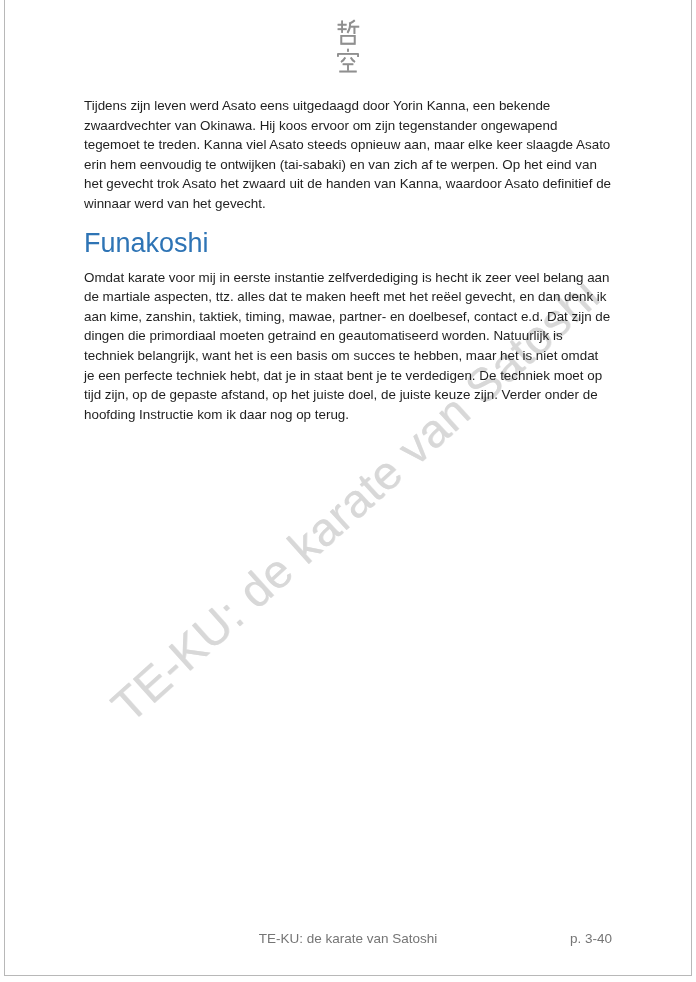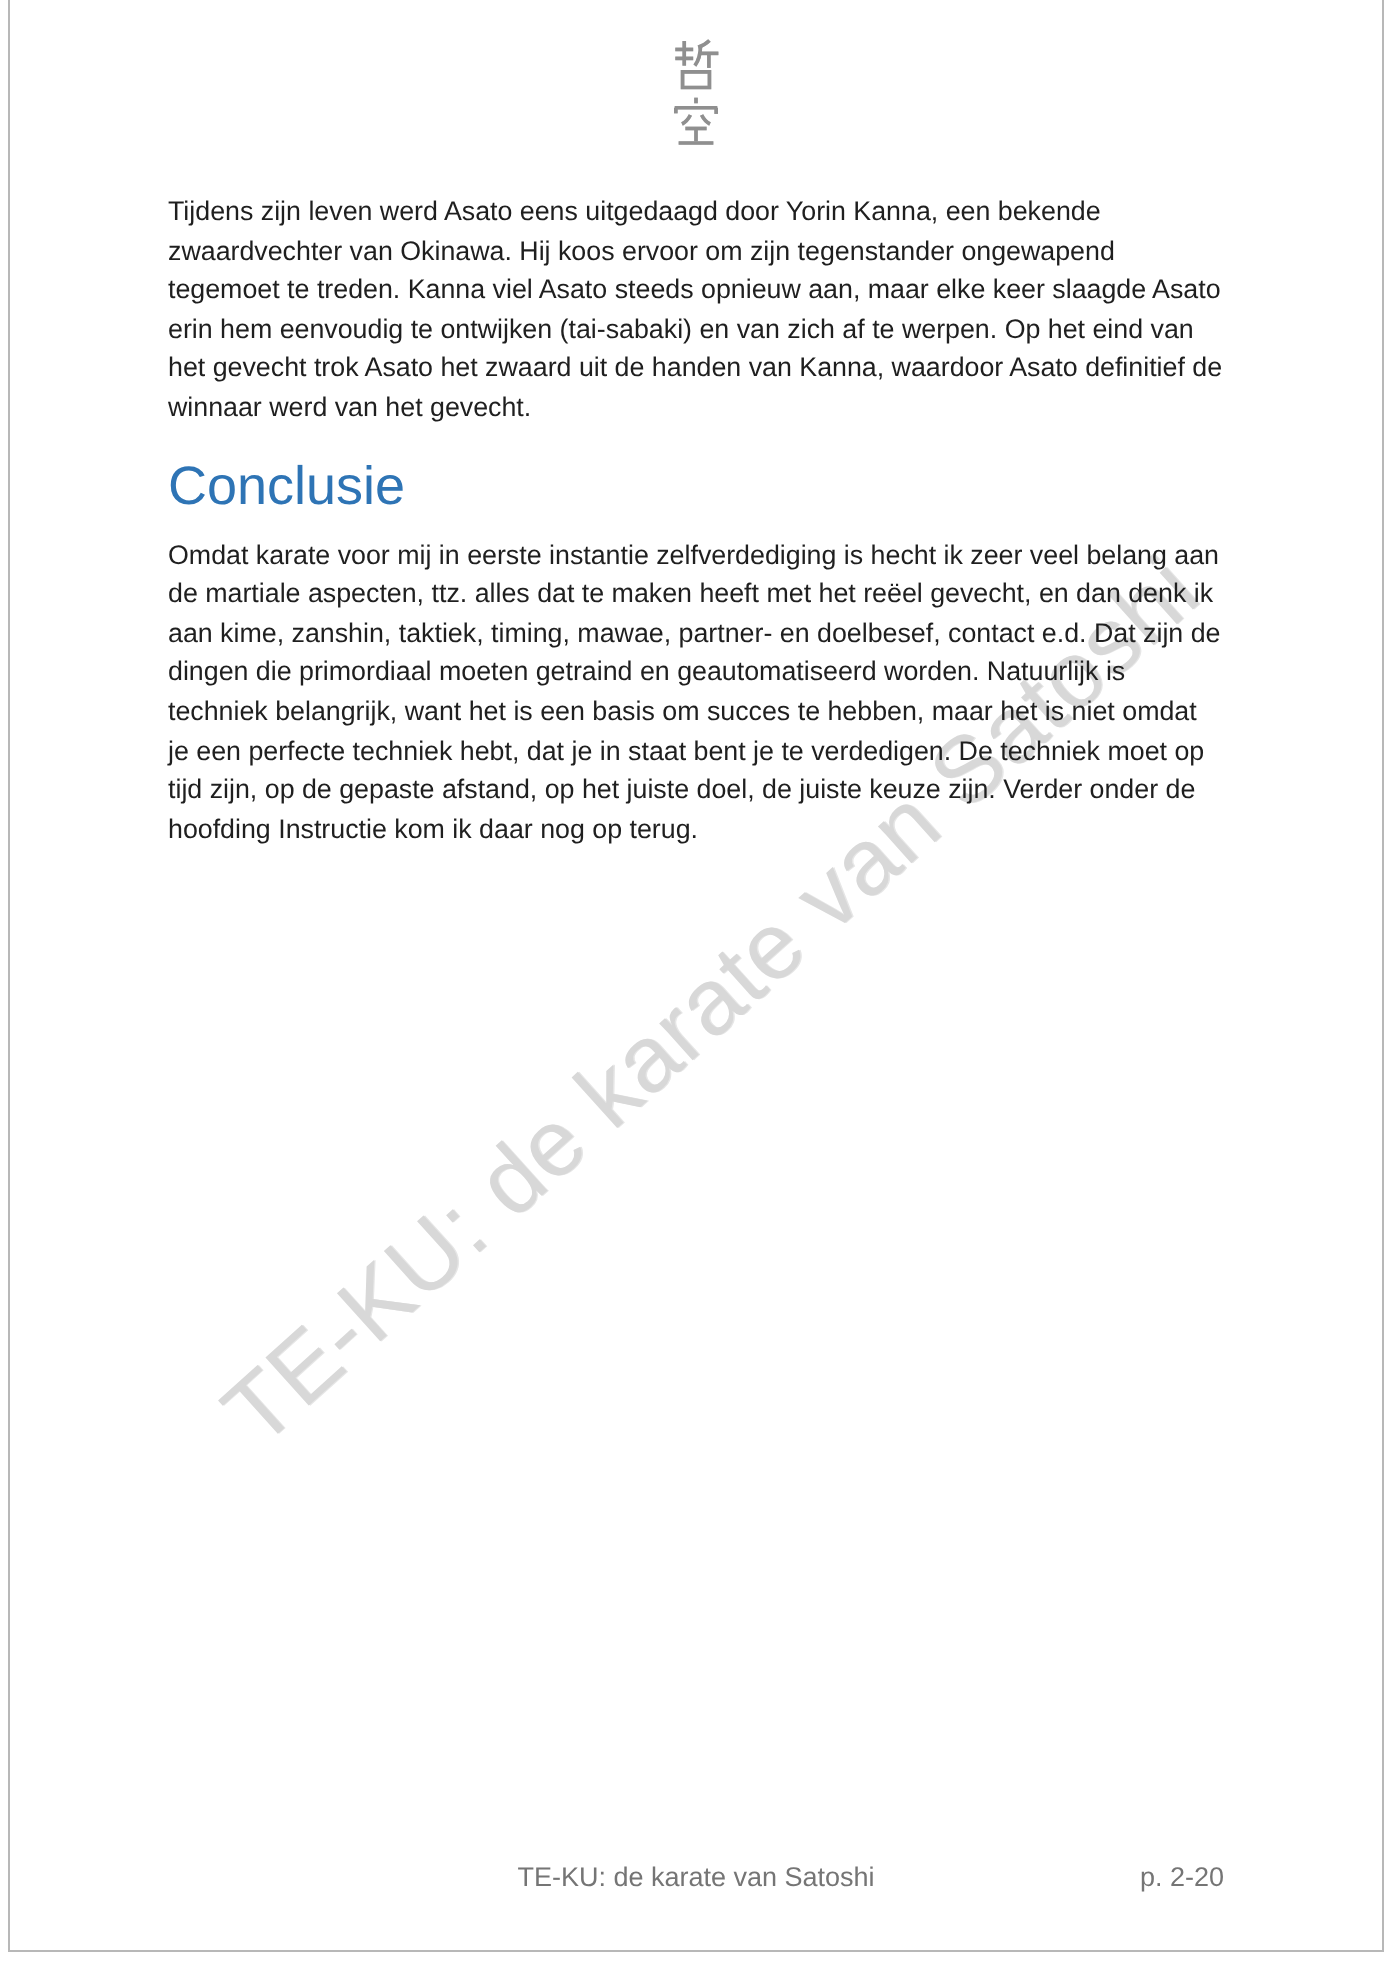--- a/index.html
+++ b/index.html
@@ -142,23 +142,23 @@
 
       <path d="M31 58 H69"></path>
       <path d="M50 58 V81"></path>
       <path d="M19 84 H81"></path>
     </svg>
   </div>
 
   <div class="body-text">
     <p>Tijdens zijn leven werd Asato eens uitgedaagd door Yorin Kanna, een bekende zwaardvechter van Okinawa. Hij koos ervoor om zijn tegenstander ongewapend tegemoet te treden. Kanna viel Asato steeds opnieuw aan, maar elke keer slaagde Asato erin hem eenvoudig te ontwijken (tai-sabaki) en van zich af te werpen. Op het eind van het gevecht trok Asato het zwaard uit de handen van Kanna, waardoor Asato definitief de winnaar werd van het gevecht.</p>
 
-    <h1 class="section-heading">Conclusie</h1>
+    <h1 class="section-heading">Funakoshi</h1>
 
     <p>Omdat karate voor mij in eerste instantie zelfverdediging is hecht ik zeer veel belang aan de martiale aspecten, ttz. alles dat te maken heeft met het reëel gevecht, en dan denk ik aan kime, zanshin, taktiek, timing, mawae, partner- en doelbesef, contact e.d. Dat zijn de dingen die primordiaal moeten getraind en geautomatiseerd worden. Natuurlijk is techniek belangrijk, want het is een basis om succes te hebben, maar het is niet omdat je een perfecte techniek hebt, dat je in staat bent je te verdedigen. De techniek moet op tijd zijn, op de gepaste afstand, op het juiste doel, de juiste keuze zijn. Verder onder de hoofding Instructie kom ik daar nog op terug.</p>
   </div>
 
 </div>
 
 <div class="page-footer">
   <span class="footer-title">TE-KU: de karate van Satoshi</span>
-  <span class="footer-page-number">p. 2-20</span>
+  <span class="footer-page-number">p. 3-40</span>
 </div>
 
 </body></html>

